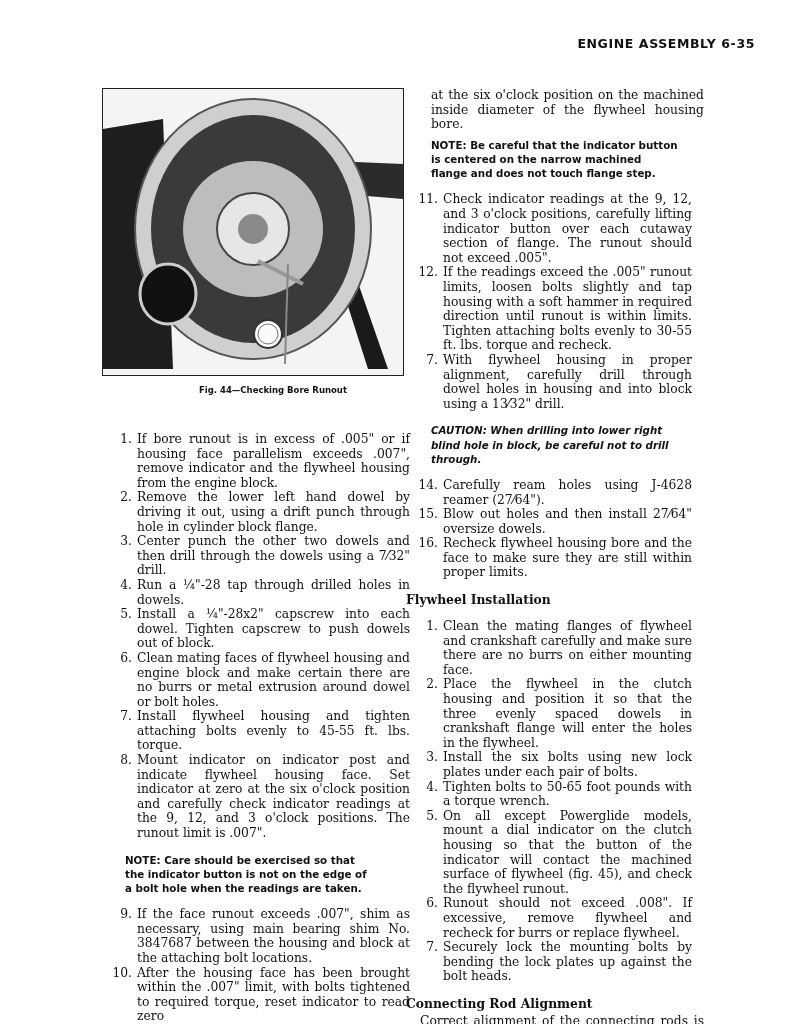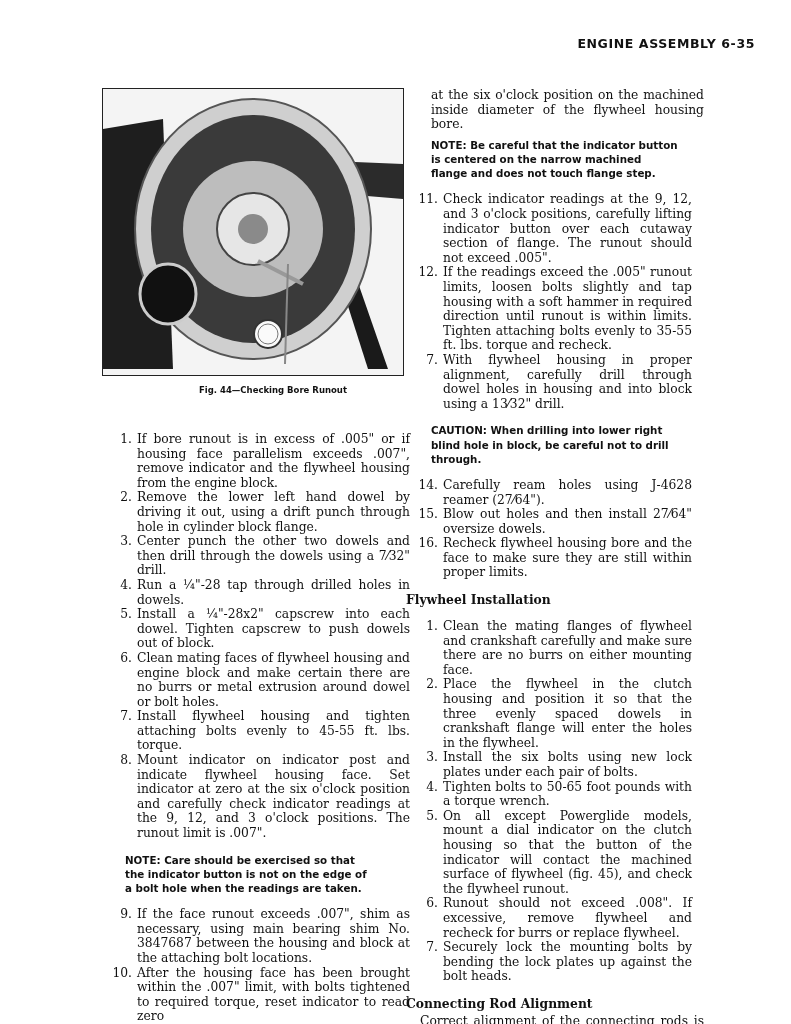--- a/index.html
+++ b/index.html
@@ -15,21 +15,21 @@
             border: 1.5px solid #222; background: #f2f2f2; overflow: hidden; }
   .figure svg { width: 100%; height: 100%; display: block; }
   .caption { position: absolute; left: 112px; width: 322px; top: 385px; text-align: center;
              font-family: "DejaVu Sans", "Liberation Sans", sans-serif; font-weight: bold; font-size: 8.5px; }
   ol.steps { list-style: none; margin: 12px; padding: 0; }
   ol.steps li { position: relative; padding-left: 25px; font-size: 12.3px; line-height: 14.6px;
                 text-align: justify; }
   ol.steps li .num { position: absolute; left: 0; width: 20px; text-align: right; }
   .note { font-family: "DejaVu Sans", "Liberation Sans", sans-serif; font-weight: bold;
           font-size: 10.3px; line-height: 14.2px; padding-left: 25px; margin: 6px 18px 8px 0; width: 250px; }
-  .note.italic { }
+  .note.italic { font-style: italic; }
   .para { font-size: 12.3px; line-height: 14.6px; text-align: justify; }
   .heading { font-weight: bold; font-size: 12.3px; line-height: 15px; margin: 8px 0 3px 0; }
   .indent { text-indent: 14px; }
 </style>
 </head>
 <body>
 
 <div class="header">ENGINE ASSEMBLY 6-35</div>
 
 <div class="figure">
@@ -68,21 +68,21 @@
     <li><span class="num">9.</span><span>If the face runout exceeds .007", shim as necessary, using main bearing shim No. 3847687 between the housing and block at the attaching bolt locations.</span></li>
     <li><span class="num">10.</span><span>After the housing face has been brought within the .007" limit, with bolts tightened to required torque, reset indicator to read zero</span></li>
   </ol>
 </div>
 
 <div class="col col-right" style="top:88px;">
   <div class="para" style="padding-left:25px;">at the six o'clock position on the machined inside diameter of the flywheel housing bore.</div>
   <div class="note">NOTE: Be careful that the indicator button is centered on the narrow machined flange and does not touch flange step.</div>
   <ol class="steps">
     <li><span class="num">11.</span><span>Check indicator readings at the 9, 12, and 3 o'clock positions, carefully lifting indicator button over each cutaway section of flange. The runout should not exceed .005".</span></li>
-    <li><span class="num">12.</span><span>If the readings exceed the .005" runout limits, loosen bolts slightly and tap housing with a soft hammer in required direction until runout is within limits. Tighten attaching bolts evenly to 35-55 ft. lbs. torque and recheck.</span></li>
+    <li><span class="num">12.</span><span>If the readings exceed the .005" runout limits, loosen bolts slightly and tap housing with a soft hammer in required direction until runout is within limits. Tighten attaching bolts evenly to 30-55 ft. lbs. torque and recheck.</span></li>
     <li><span class="num">7.</span><span>With flywheel housing in proper alignment, carefully drill through dowel holes in housing and into block using a 13⁄32" drill.</span></li>
   </ol>
   <div class="note italic">CAUTION: When drilling into lower right blind hole in block, be careful not to drill through.</div>
   <ol class="steps">
     <li><span class="num">14.</span><span>Carefully ream holes using J-4628 reamer (27⁄64").</span></li>
     <li><span class="num">15.</span><span>Blow out holes and then install 27⁄64" oversize dowels.</span></li>
     <li><span class="num">16.</span><span>Recheck flywheel housing bore and the face to make sure they are still within proper limits.</span></li>
   </ol>
 
   <div class="heading">Flywheel Installation</div>

